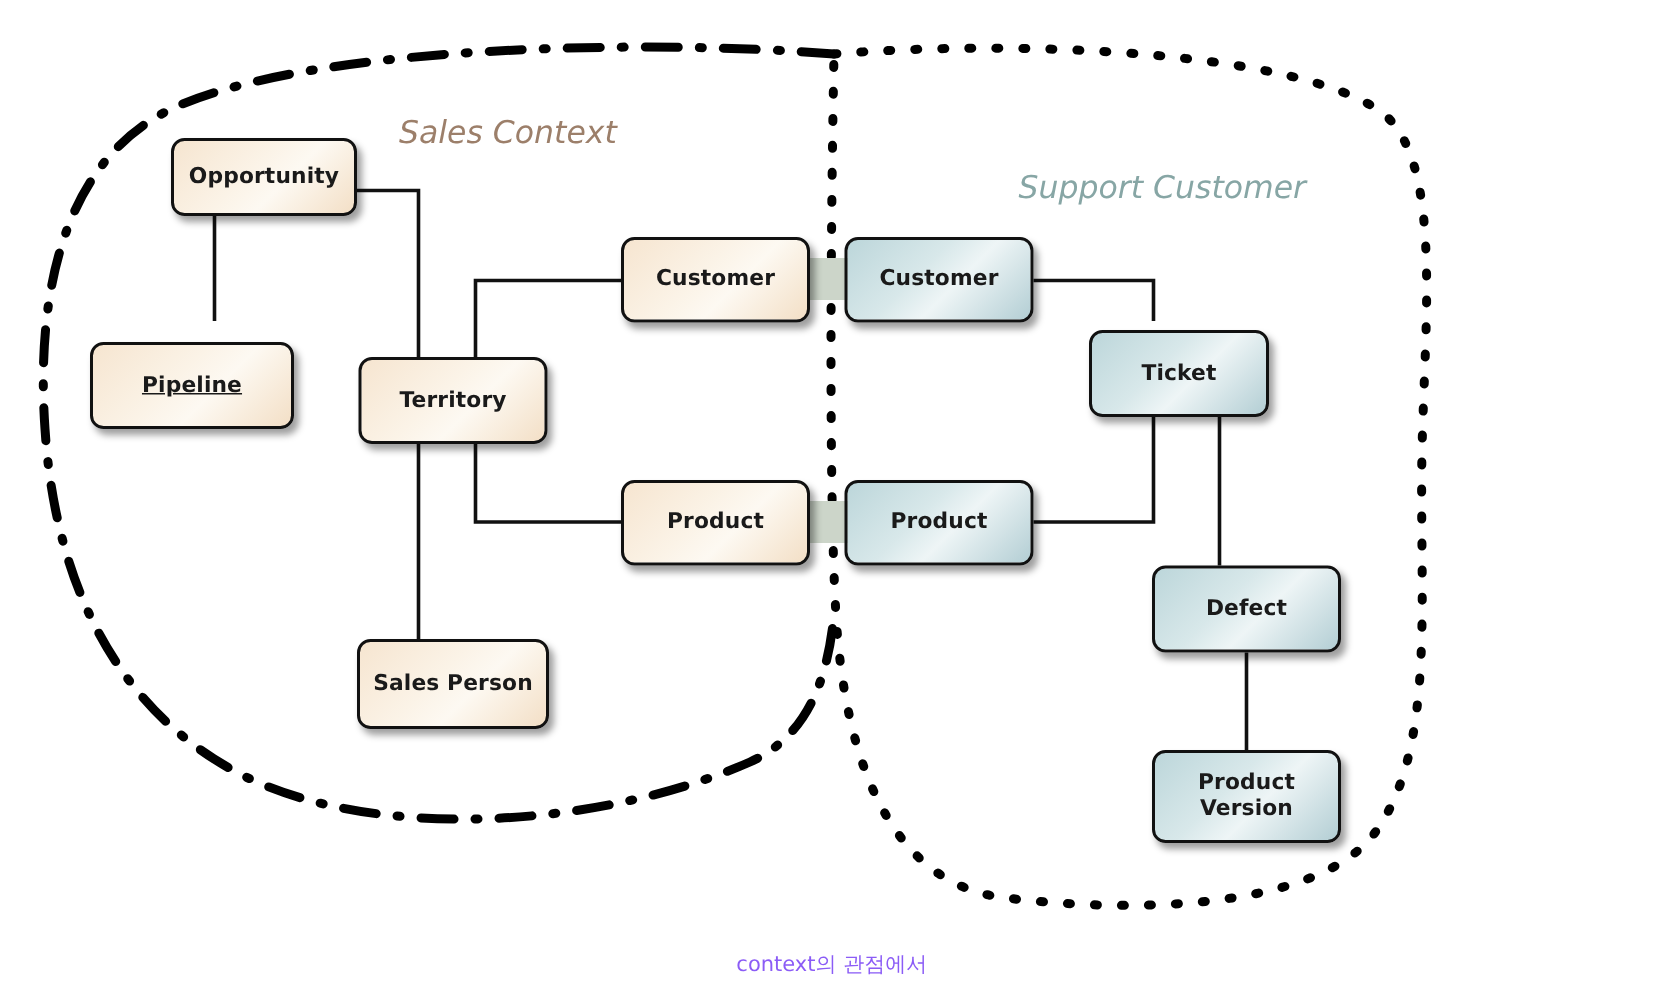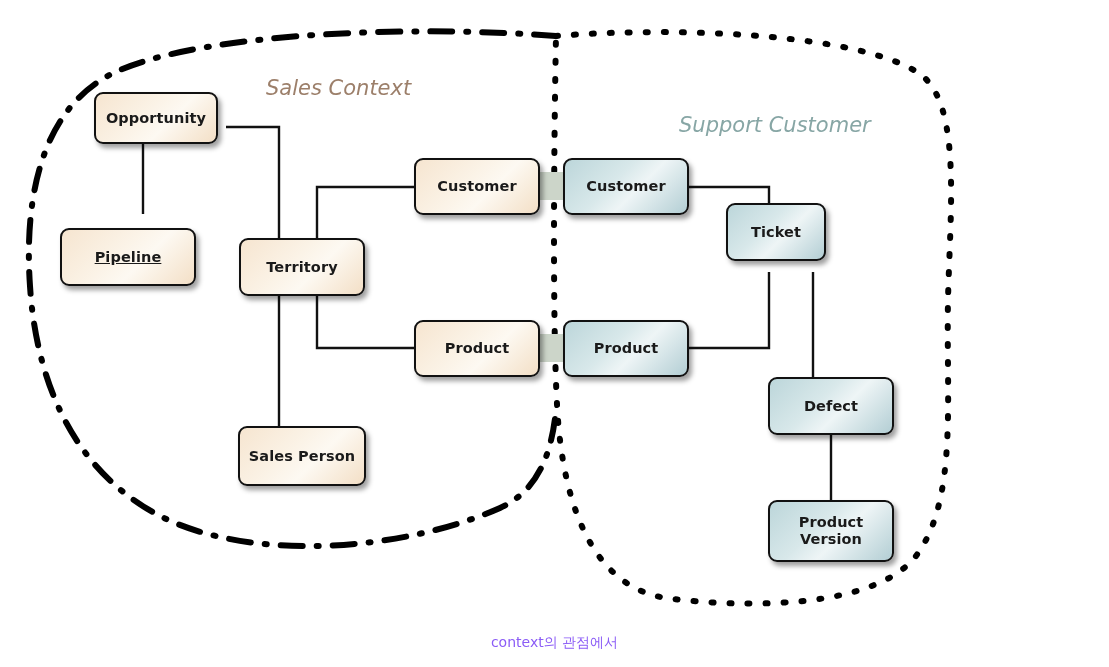--- a/index.html
+++ b/index.html
@@ -113,21 +113,21 @@
       <path d="M 689 187 L 769 187 L 769 214"></path>
       <path d="M 689 348 L 769 348 L 769 272"></path>
       <path d="M 813 272 L 813 377"></path>
       <path d="M 831 435 L 831 500"></path>
     </g>
   </svg>
 
   <div class="bridge" style="left:534px; top:172px; width:34px; height:28px;"></div>
   <div class="bridge" style="left:534px; top:334px; width:34px; height:28px;"></div>
 
-  <div class="node sales" style="left:94px; top:92px; width:124px; height:52px;">
+  <div class="node sales" style="left:114px; top:92px; width:124px; height:52px;">
     <span class="label">Opportunity</span>
   </div>
   <div class="node sales" style="left:60px; top:228px; width:136px; height:58px;text-decoration:underline;">
     <span class="label">Pipeline</span>
   </div>
   <div class="node sales" style="left:238px; top:426px; width:128px; height:60px;">
     <span class="label">Sales Person</span>
   </div>
   <div class="node sales" style="left:239px; top:238px; width:126px; height:58px;">
     <span class="label">Territory</span>
@@ -138,21 +138,21 @@
   <div class="node sales" style="left:414px; top:320px; width:126px; height:57px;">
     <span class="label">Product</span>
   </div>
 
   <div class="node support" style="left:563px; top:158px; width:126px; height:57px;">
     <span class="label">Customer</span>
   </div>
   <div class="node support" style="left:563px; top:320px; width:126px; height:57px;">
     <span class="label">Product</span>
   </div>
-  <div class="node support" style="left:726px; top:203px; width:100px; height:58px;">
+  <div class="node support" style="left:726px; top:220px; width:120px; height:58px;">
     <span class="label">Ticket</span>
   </div>
   <div class="node support" style="left:768px; top:377px; width:126px; height:58px;">
     <span class="label">Defect</span>
   </div>
   <div class="node support" style="left:768px; top:500px; width:126px; height:62px;">
     <span class="label" style="display:block;">Product<br>Version</span>
   </div>
 
   <div class="ctx-title" id="sales-context-title" style="left:266px; top:76px;">Sales Context</div>

